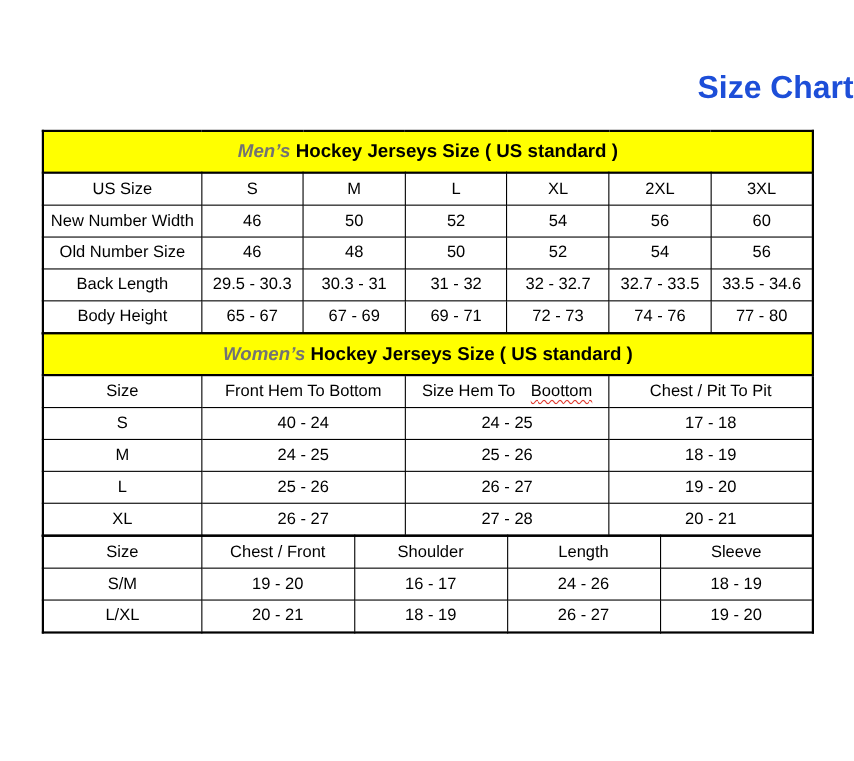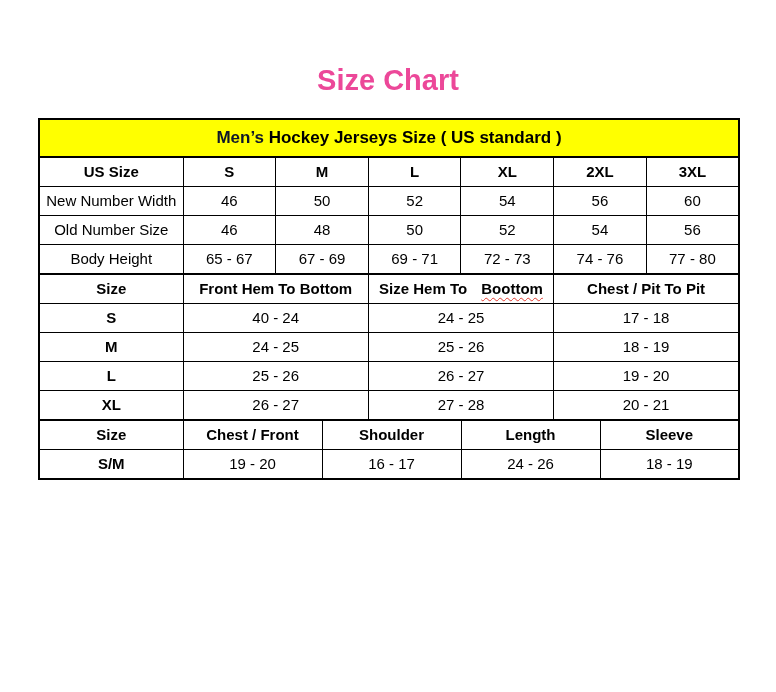--- a/index.html
+++ b/index.html
@@ -4,25 +4,25 @@
 <style>
   * { box-sizing: border-box; margin: 0; padding: 0; }
   html, body { background: #ffffff; }
   body {
     width: 776px; height: 692px; overflow: hidden;
     font-family: "Liberation Sans", sans-serif;
     color: #000000;
   }
   .page-title {
     padding-top: 62px;
-    text-align: center;
+    text-align: right;
     font-size: 29px;
     line-height: 36px;
     font-weight: bold;
-    color: #ec4899;
+    color: #1d4ed8;
     letter-spacing: 0px;
   }
   .tables-wrap { margin: 20px 0 0 38px; width: 702px; }
   table.size-table {
     border-collapse: collapse;
     table-layout: fixed;
     width: 702px;
     border: 2px solid #000000;
   }
   table.size-table + table.size-table { margin-top: -2px; }
@@ -37,22 +37,22 @@
     white-space: nowrap;
   }
   td.band {
     background: #ffff00;
     border: 2px solid #000000;
     font-size: 17px;
     line-height: 22px;
     font-weight: bold;
     padding: 7px 2px;
   }
-  td.band .red { color: #0f172a; }
-  td.hdr, td.lbl { font-weight: bold; }
+  td.band .red { color: #737373; font-style: italic; }
+  td.hdr, td.lbl { font-weight: normal; }
   .misspell {
     text-decoration: underline;
     text-decoration-style: wavy;
     text-decoration-color: #e03c31;
     text-decoration-thickness: 1px;
     text-underline-offset: 3px;
     margin-left: 10px;
   }
   col.c-label { width: 144px; }
 </style>
@@ -98,40 +98,52 @@
       <tr>
         <td>Old Number Size</td>
         <td>46</td>
         <td>48</td>
         <td>50</td>
         <td>52</td>
         <td>54</td>
         <td>56</td>
       </tr>
       <tr>
+        <td>Back Length</td>
+        <td>29.5 - 30.3</td>
+        <td>30.3 - 31</td>
+        <td>31 - 32</td>
+        <td>32 - 32.7</td>
+        <td>32.7 - 33.5</td>
+        <td>33.5 - 34.6</td>
+      </tr>
+      <tr>
         <td>Body Height</td>
         <td>65 - 67</td>
         <td>67 - 69</td>
         <td>69 - 71</td>
         <td>72 - 73</td>
         <td>74 - 76</td>
         <td>77 - 80</td>
       </tr>
     </tbody>
   </table>
 
   <table class="size-table">
     <colgroup>
         <col class="c-label">
         <col>
         <col>
         <col>
       </colgroup>
     <tbody>
       <tr>
+        <td colspan="4" class="band"><span class="red">Women’s</span><span> Hockey Jerseys Size ( US standard )</span></td>
+      </tr>
+      <tr>
         <td class="hdr">Size</td>
         <td class="hdr">Front Hem To Bottom</td>
         <td class="hdr"><span>Size Hem To </span><span class="misspell">Boottom</span></td>
         <td class="hdr">Chest / Pit To Pit</td>
       </tr>
       <tr>
         <td class="lbl">S</td>
         <td>40 - 24</td>
         <td>24 - 25</td>
         <td>17 - 18</td>
@@ -173,16 +185,23 @@
         <td class="hdr">Length</td>
         <td class="hdr">Sleeve</td>
       </tr>
       <tr>
         <td class="lbl">S/M</td>
         <td>19 - 20</td>
         <td>16 - 17</td>
         <td>24 - 26</td>
         <td>18 - 19</td>
       </tr>
+      <tr>
+        <td class="lbl">L/XL</td>
+        <td>20 - 21</td>
+        <td>18 - 19</td>
+        <td>26 - 27</td>
+        <td>19 - 20</td>
+      </tr>
     </tbody>
   </table>
 
 </div>
 
 </body></html>

